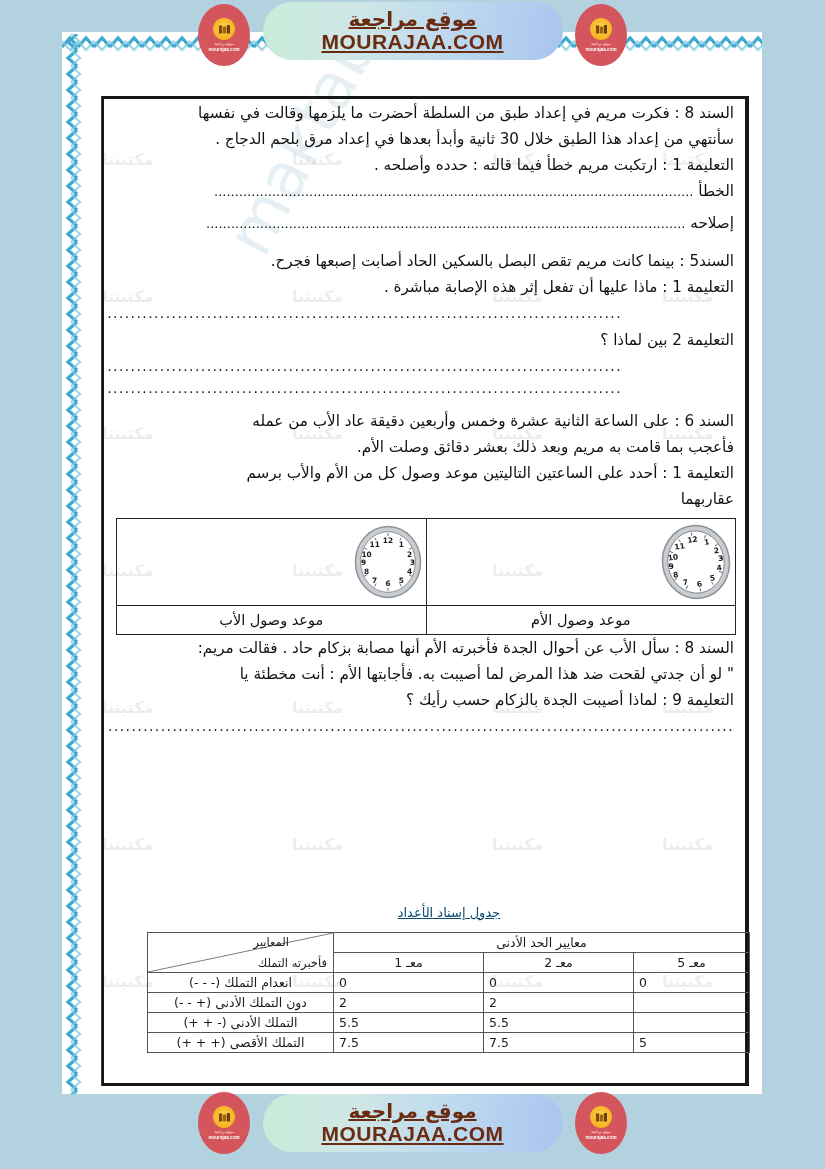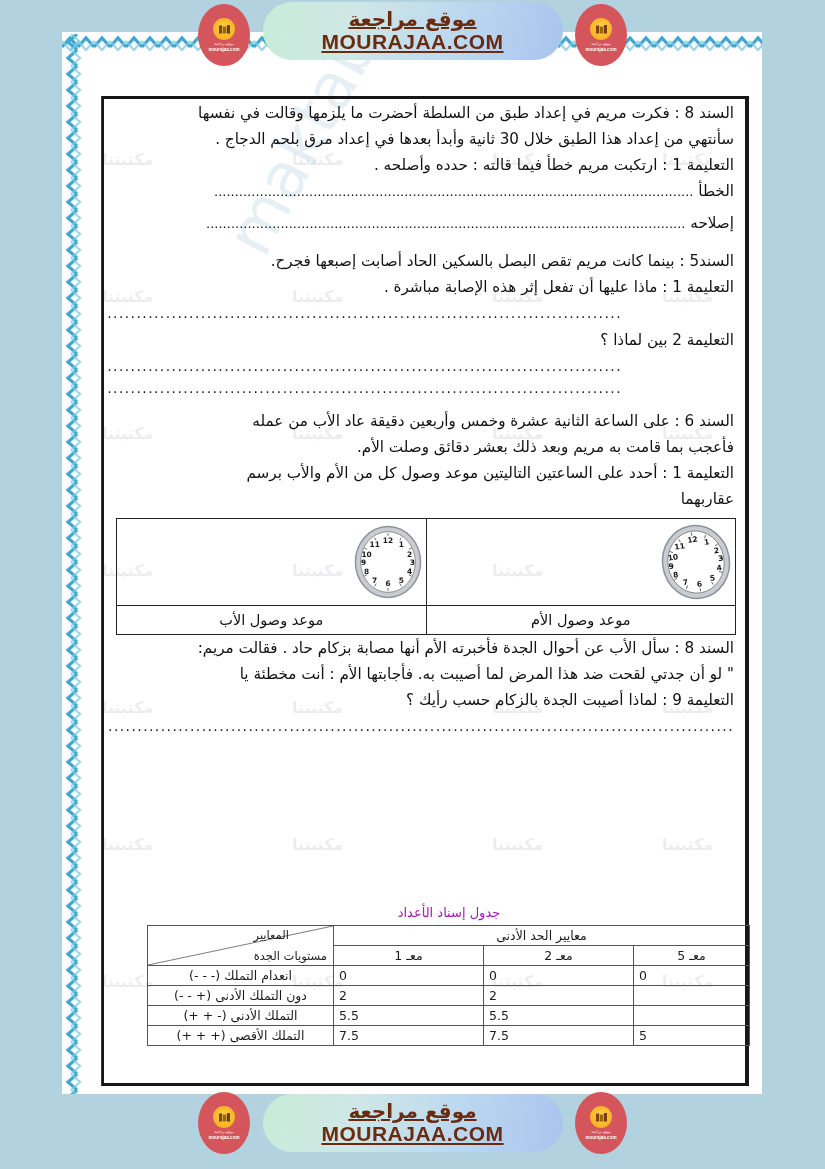--- a/index.html
+++ b/index.html
@@ -141,22 +141,22 @@
   .clock-cell-l .clock-wrap{justify-content:flex-start;padding-right:0;padding-left:34px;}
   .clock-cell-r .clock-wrap{justify-content:flex-start;padding-left:36px;}
 
   .clockface{display:block;}
   .clock-tilt{transform:rotate(-9deg);}
 
   
   .grade-wrap{position:absolute;left:148px;top:905px;width:602px;z-index:22;}
   .grade-title{
     text-align:center;font-family:"DejaVu Sans",sans-serif;
-    font-size:13px;color:#a21caf;
-    margin-bottom:5px;letter-spacing:.3px;
+    font-size:13px;color:#0c4a6e;text-decoration:underline;
+    margin-bottom:12px;letter-spacing:.3px;
   }
   table.grade{
     border-collapse:collapse;width:602px;table-layout:fixed;
     font-family:"DejaVu Sans",sans-serif;
   }
   table.grade td{
     border:1px solid #555;font-size:12.5px;color:#1b1b1b;
     height:19px;padding:0 5px;background:transparent;
   }
   td.diag{
@@ -369,21 +369,21 @@
         <col style="width:186px">
     </colgroup>
     <tbody>
         <tr>
       <td class="spanmin" colspan="3">معايير الحد الأدنى</td>
       <td class="diag" rowspan="2">
         <svg viewBox="0 0 186 70" preserveAspectRatio="none">
           <line x1="0" y1="70" x2="186" y2="0" stroke="#555" stroke-width="1"></line>
         </svg>
         <span class="d-top">المعايير</span>
-        <span class="d-bot">مستويات الجدة</span>
+        <span class="d-bot">فأخبرته التملك</span>
       </td>
     </tr>
     <tr>
       <td class="colh">معـ 5</td>
       <td class="colh">معـ 2</td>
       <td class="colh">معـ 1</td>
     </tr>
 
     <tr>
       <td class="numleft">0</td>

